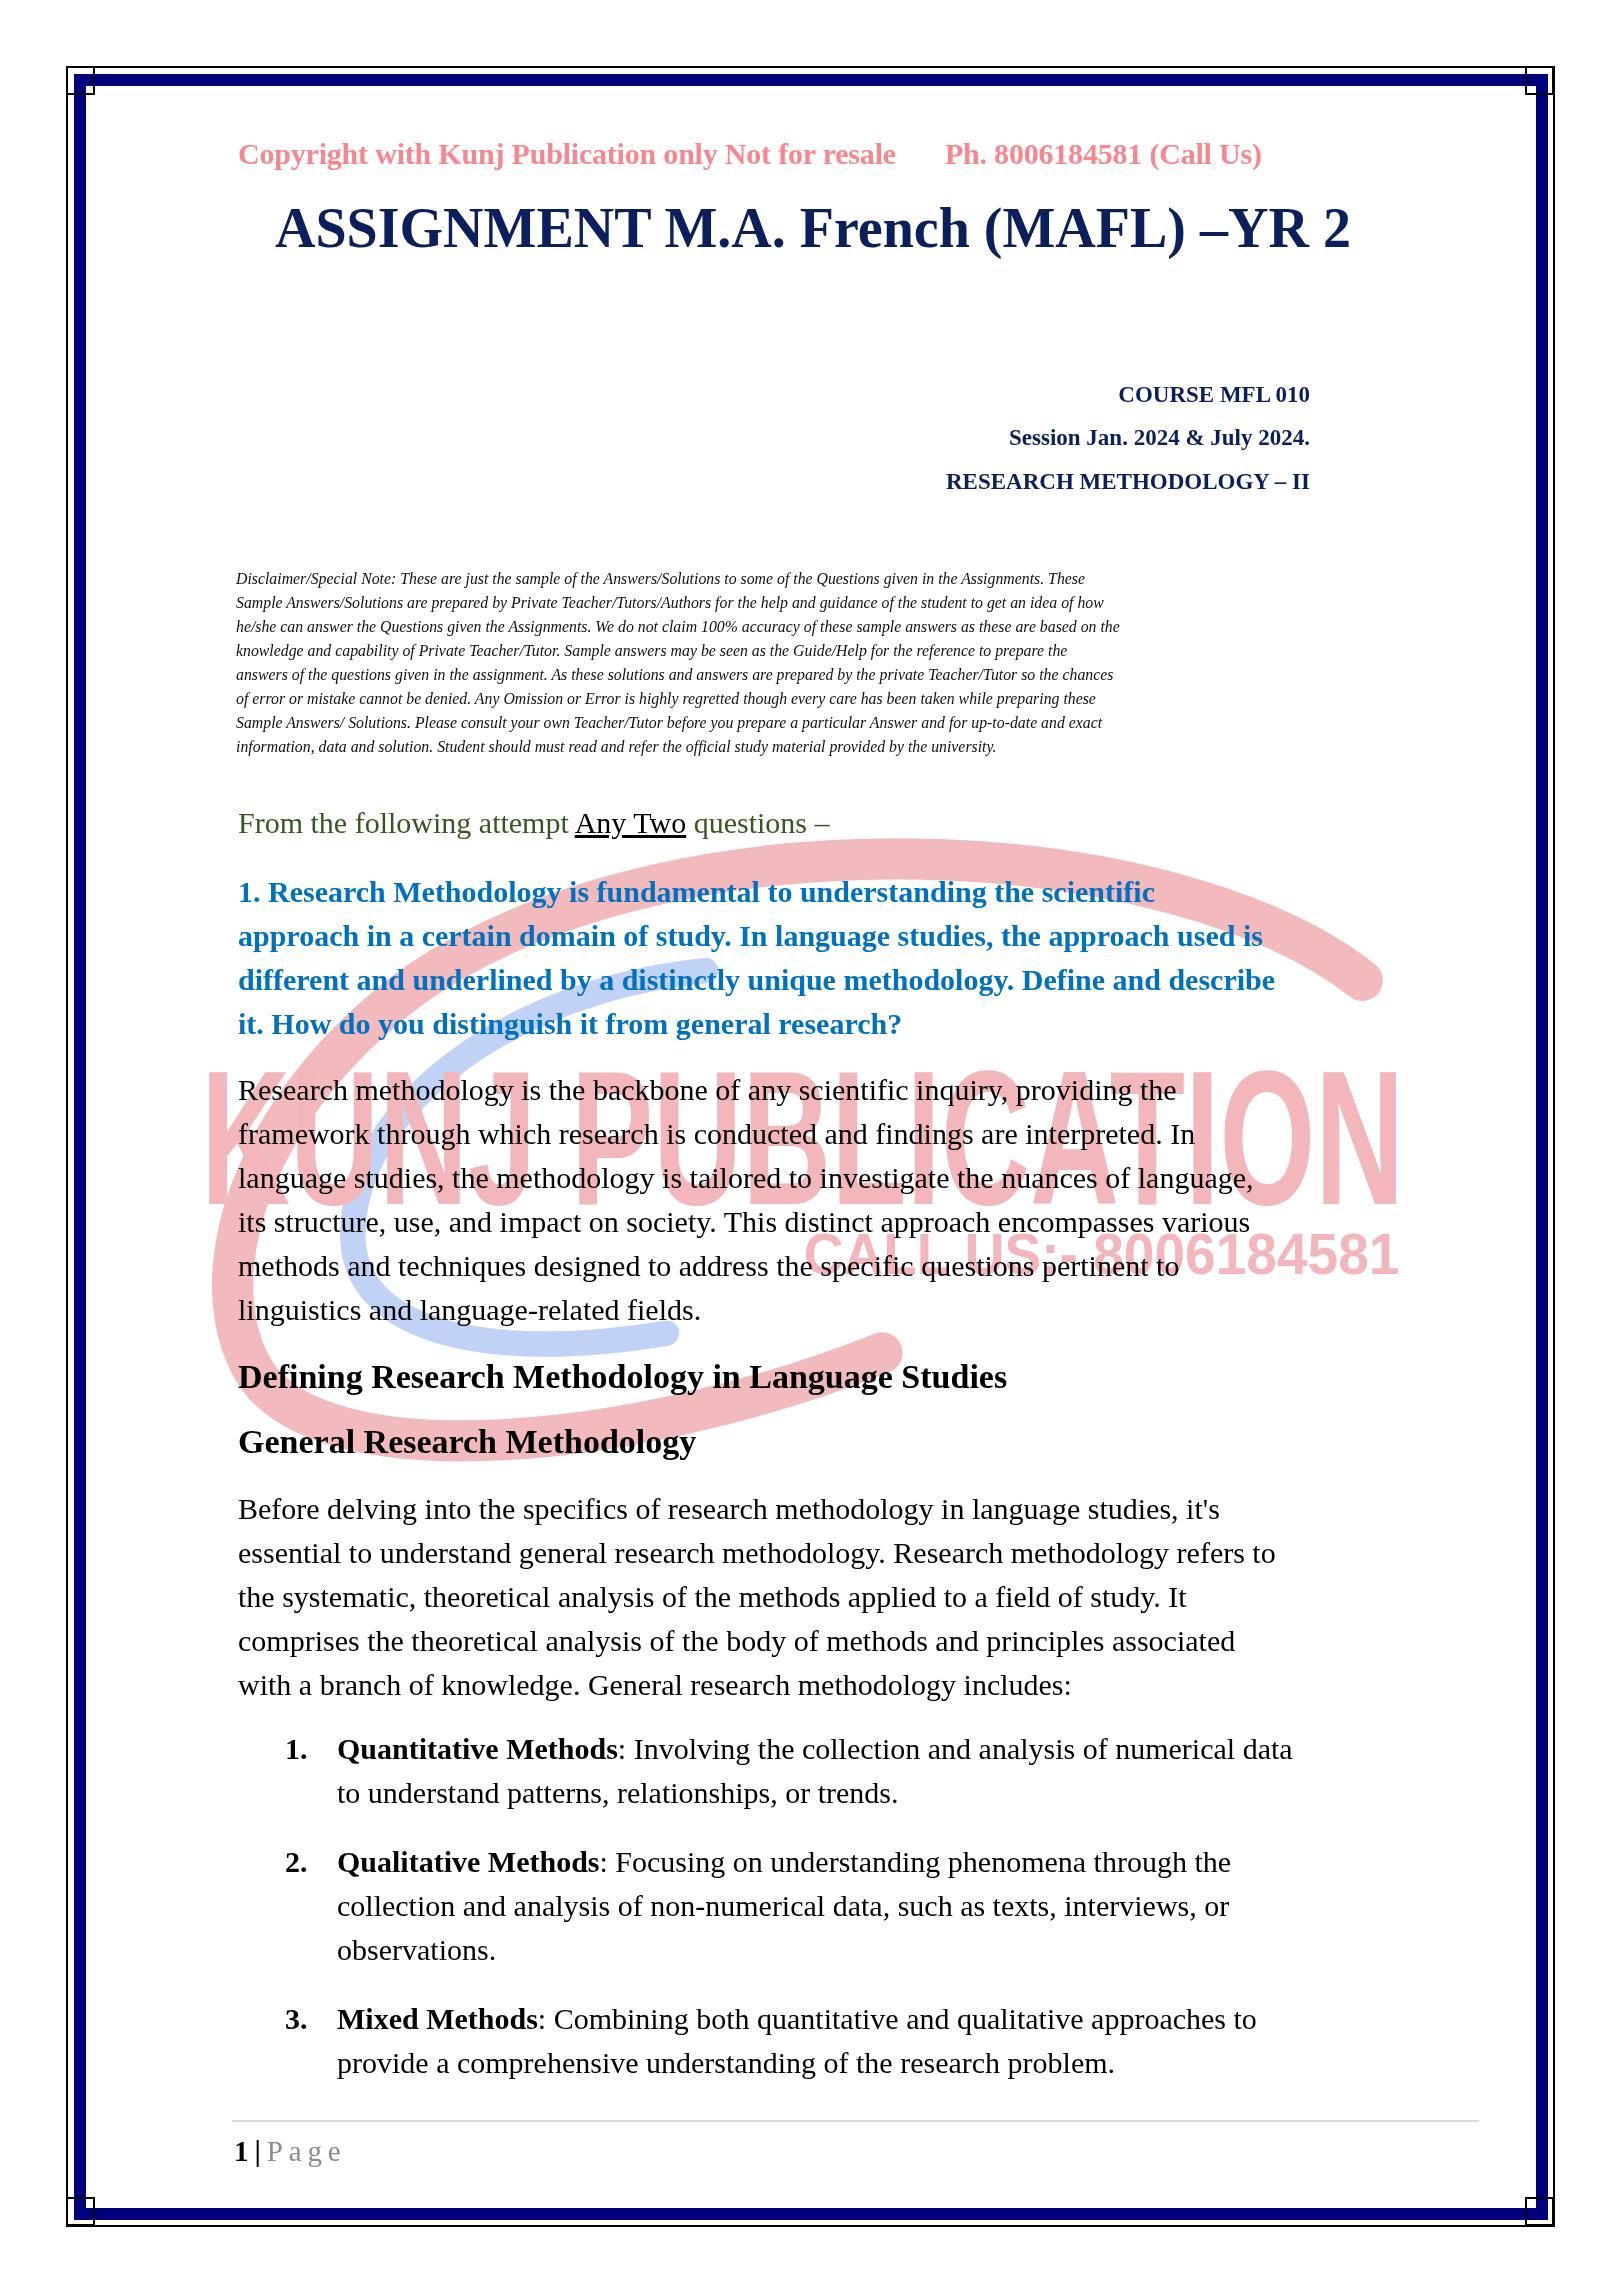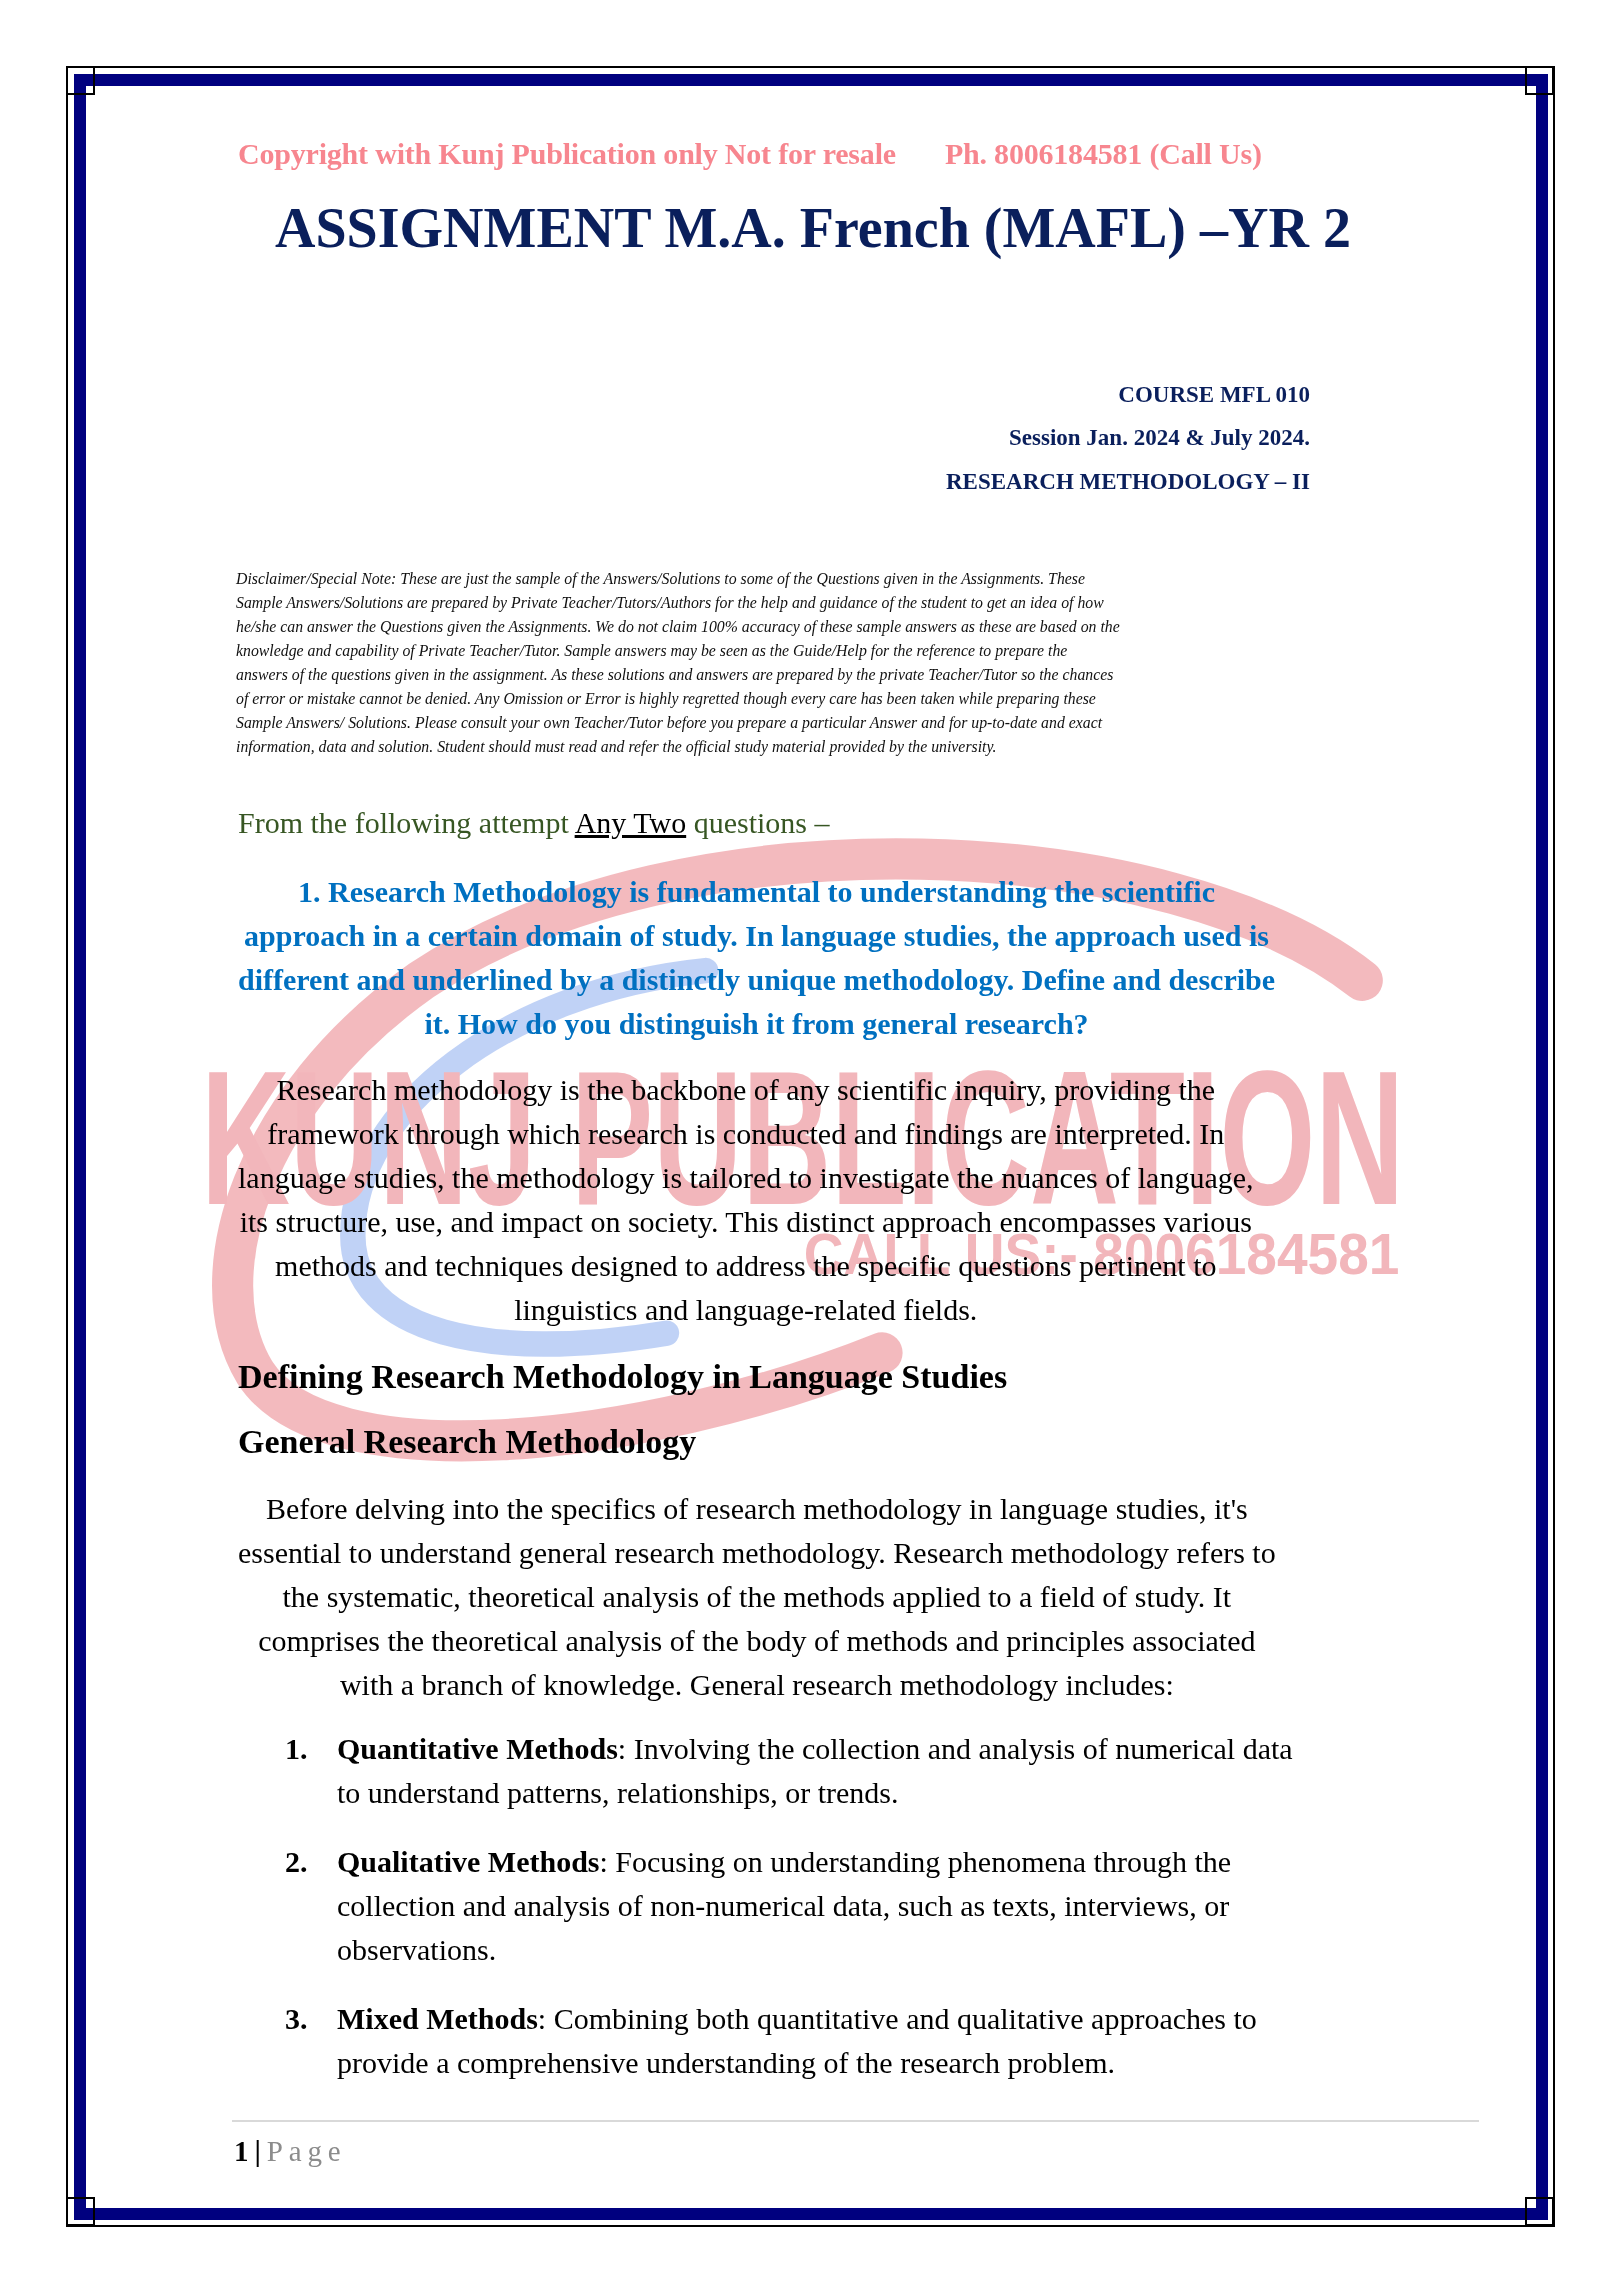--- a/index.html
+++ b/index.html
@@ -12,21 +12,21 @@
   .abs { position:absolute; white-space:nowrap; }
   .copyright { left:198px; top:137px; font-size:30px; font-weight:bold; color:#f7868f; letter-spacing:-0.2px; }
   .copyright .phone { margin-left:49px; }
   .title { left:235px; top:196px; font-size:56px; font-weight:bold; color:#0a1f5c; }
   .course { right:190px; text-align:right; font-size:23px; font-weight:bold; color:#0a1f5c; }
   .disclaimer { left:196px; top:567px; width:1245px; font-size:17px; font-style:italic; line-height:24px; color:#111; transform:scaleX(0.93); transform-origin:left top; }
   .disclaimer p { margin:0; white-space:nowrap; }
   .instr { left:198px; top:806px; font-size:30px; font-weight:normal; color:#375623; }
   .instr .u { text-decoration:underline; color:#000; }
   .question { left:198px; top:870px; font-size:30px; font-weight:bold; color:#0070c0; line-height:44px; }
-  .question p, .body p { margin:0; white-space:nowrap;text-align:center; }
+  .question p, .body p { margin:0; white-space:nowrap; }
   .body { left:198px; font-size:30px; line-height:44px; }
   .h { left:198px; font-size:34px; font-weight:bold; }
   .list { left:245px; font-size:30px; line-height:44px; }
   .list .num { position:absolute; left:0; font-weight:bold; }
   .list .txt { position:absolute; left:52px; white-space:nowrap; }
   .list .txt b { font-weight:bold; }
   .footer-line { position:absolute; left:192px; top:2120px; width:1247px; height:2px; background:#d9d9d9; }
   .footer { left:194px; top:2135px; font-family:Liberation Serif, serif; font-size:29px; }
   .footer .pnum { font-weight:bold; color:#000; }
   .footer .bar { font-weight:bold; color:#000; margin:0 5.9px; }

